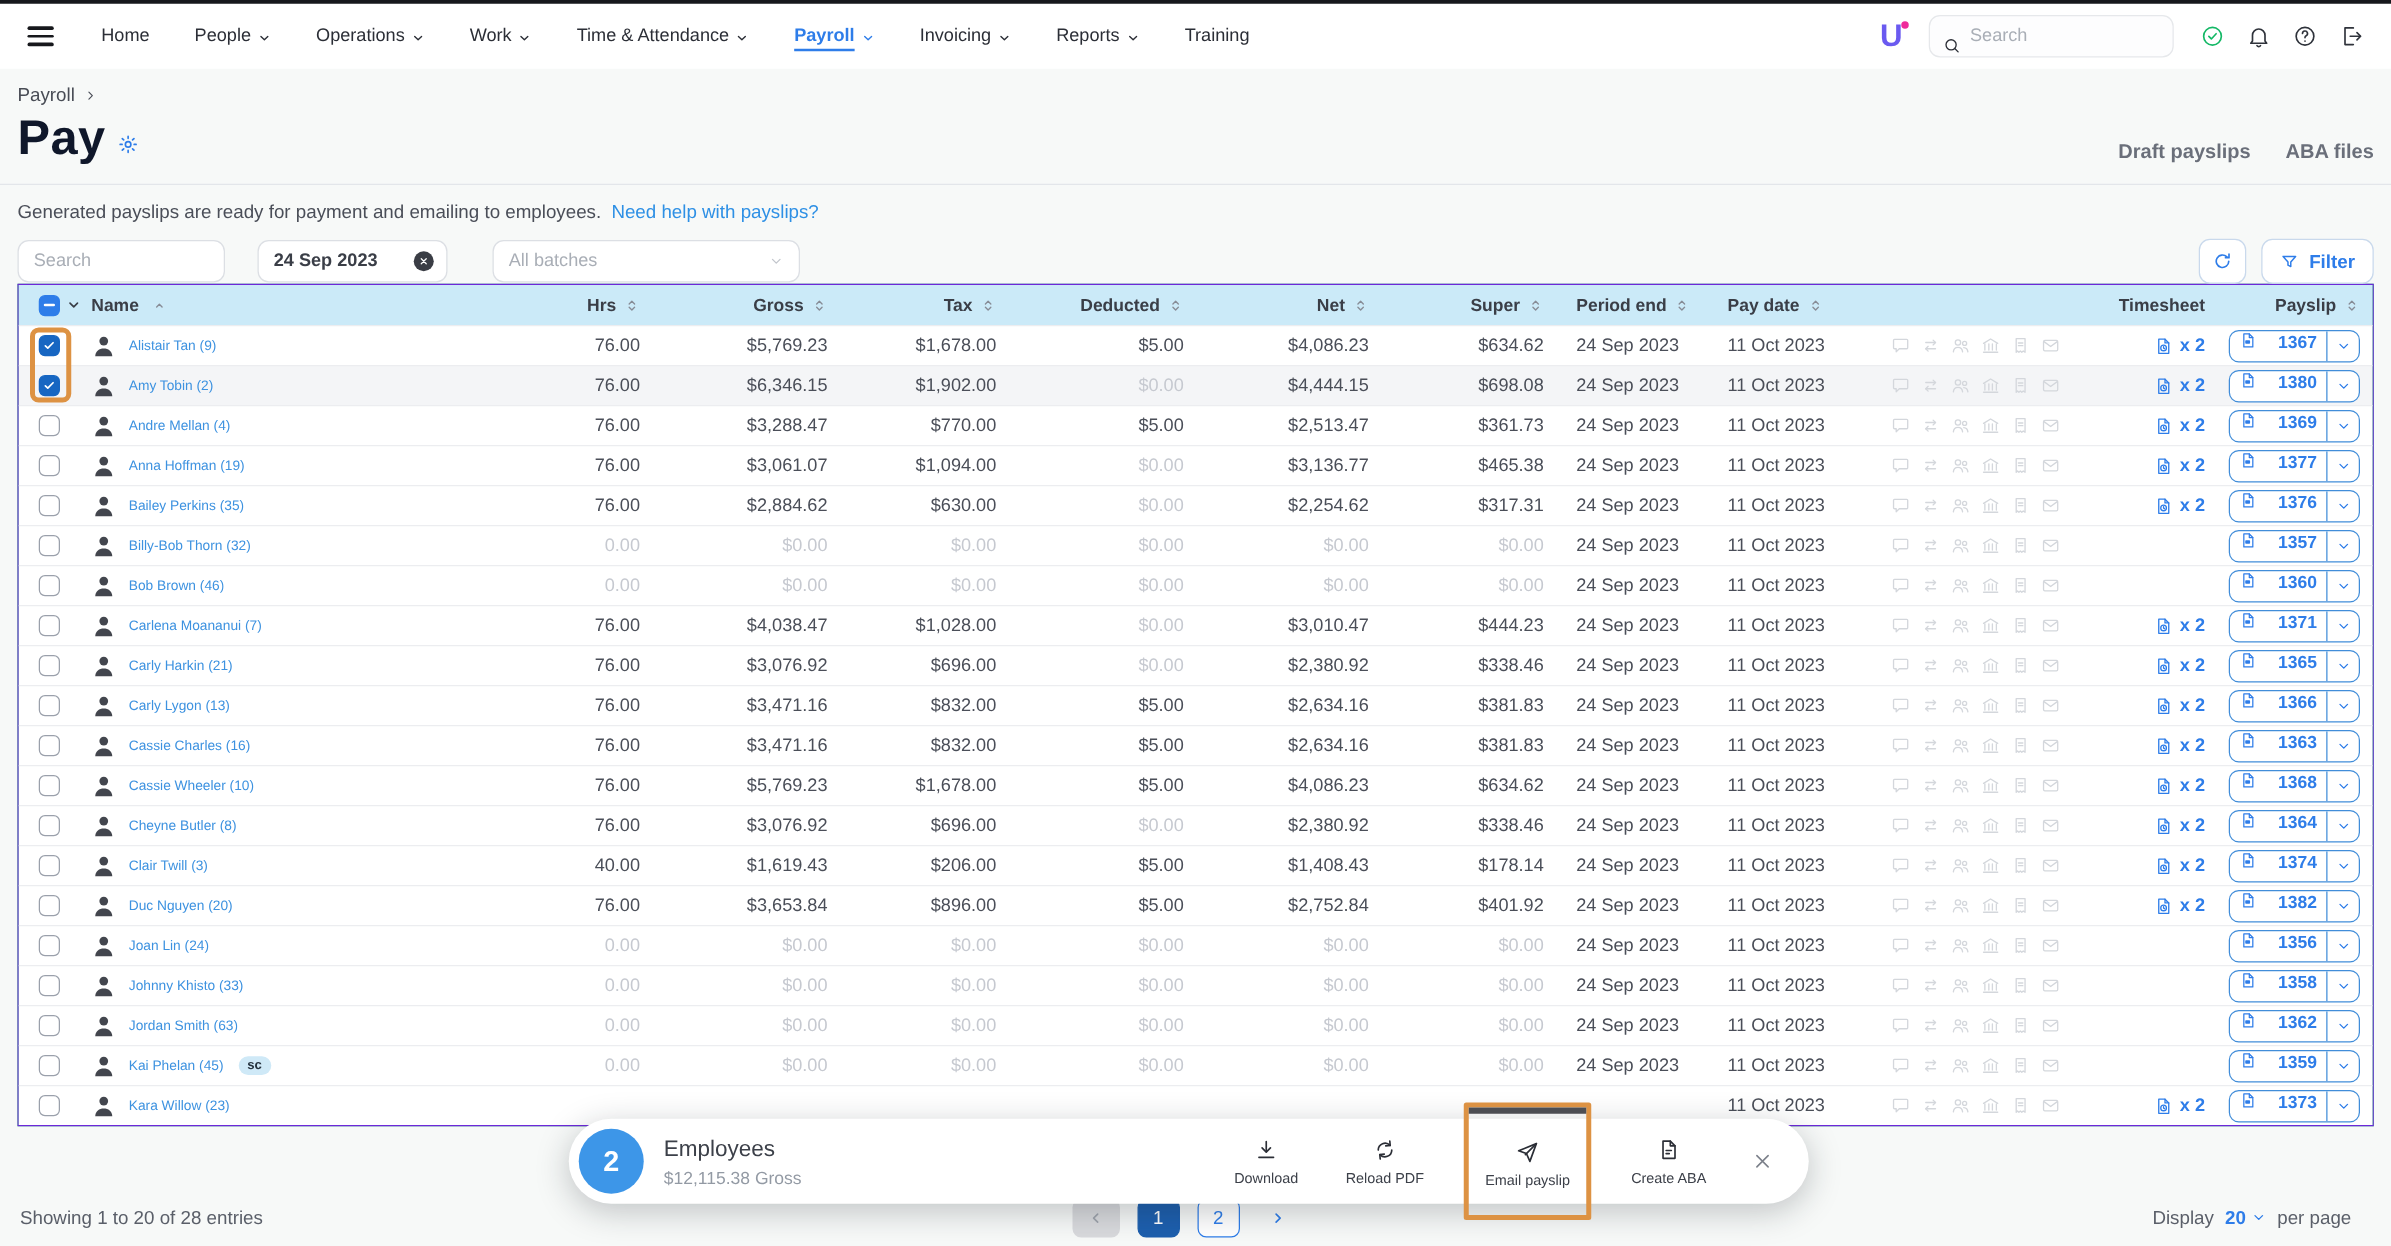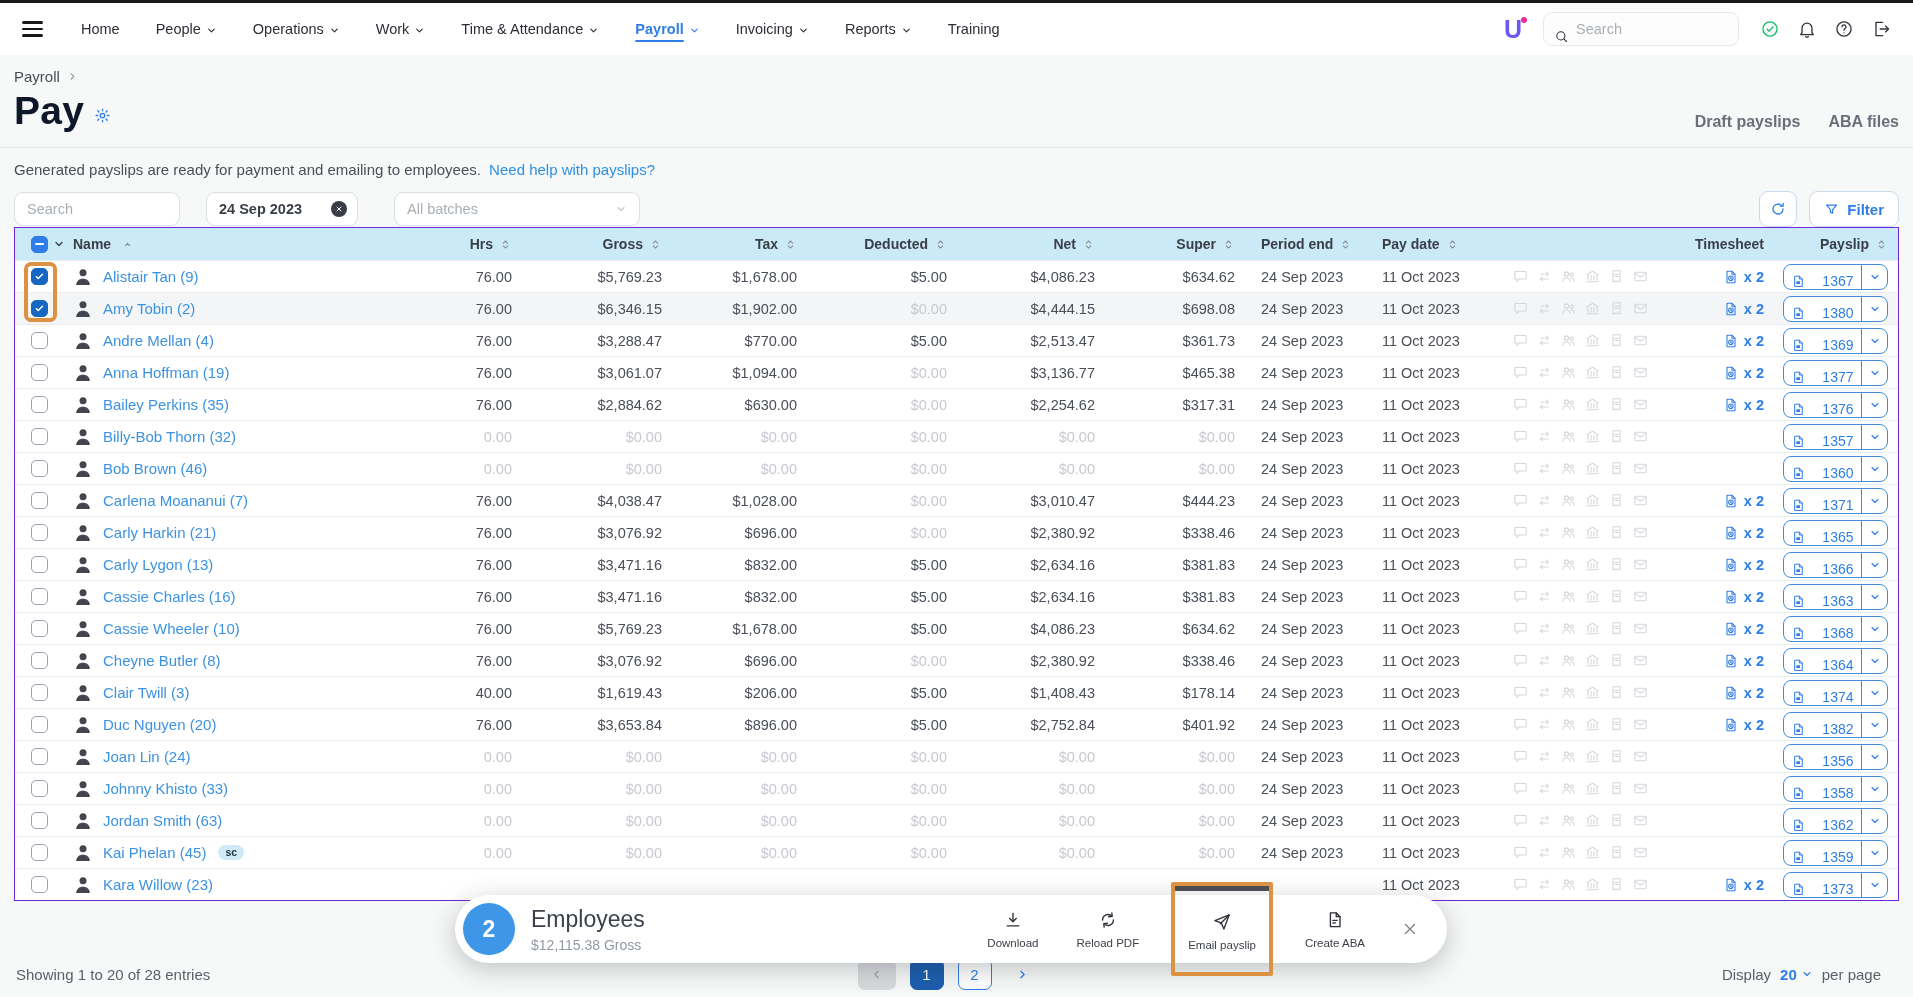--- a/index.html
+++ b/index.html
@@ -80,38 +80,38 @@
   .col-icons{flex:0 0 162px;display:flex;gap:7px;align-items:center;padding-left:10px;color:#d4d7dc}
   .col-timesheet{flex:0 0 100px;display:flex;justify-content:flex-end}
   .col-payslip{flex:0 0 134px;display:flex;justify-content:flex-end;padding-right:10px}
   .cb{width:17px;height:17px;border:1.6px solid #9aa0ab;border-radius:5px;background:#fff;cursor:pointer;display:flex;align-items:center;justify-content:center;flex:0 0 17px}
   .cb.checked{background:#1766c2;border-color:#1766c2}
   .cb.checked .svg-icon{width:11px;height:11px;color:#fff;stroke-width:3}
   .cb.indet{background:var(--accent);border-color:var(--accent)}
   .cb.indet::after{content:"";width:9px;height:2.4px;background:#fff;border-radius:2px}
   .th-cb-chevron{width:12px;height:12px;color:#3a3e47;stroke-width:2.6}
   .avatar{width:20px;height:20px;color:#43464e;flex:0 0 20px}
-  .name-link{color:var(--link);cursor:pointer;white-space:nowrap;overflow:hidden;text-overflow:ellipsis;font-size:15px}
+  .name-link{color:var(--link);cursor:pointer;white-space:nowrap;overflow:hidden;text-overflow:ellipsis;font-size:11px}
   .badge{margin-left:2px;background:#cfe9f7;color:#25333f;font-size:10.5px;font-weight:700;padding:2.5px 7px;border-radius:10px;line-height:1}
   .muted{color:var(--muted-text)}
   .row-icon{width:17px;height:17px;cursor:pointer;stroke-width:1.5}
   .ts-link{color:var(--accent);font-weight:600;font-size:14.5px;display:flex;align-items:center;gap:5px;cursor:pointer}
   .ts-link .svg-icon{width:16px;height:16px;stroke-width:1.6}
   .payslip-btn{height:26px;border:1.5px solid #418dd9;border-radius:8px;display:flex;align-items:stretch;overflow:hidden;cursor:pointer;background:#fff}
-  .ps-main{display:flex;align-items:flex-end;gap:16px;padding:0 7px;color:var(--accent);font-weight:400;font-size:14px}
+  .ps-main{display:flex;align-items:flex-start;gap:16px;padding:0 7px;color:var(--accent);font-weight:700;font-size:14px}
   .ps-main .svg-icon{width:15px;height:15px;stroke-width:1.6}
   .ps-divider{width:1.5px;background:#418dd9}
   .ps-caret{width:25px;display:flex;align-items:center;justify-content:center;color:var(--accent)}
   .ps-caret .svg-icon{width:12px;height:12px;stroke-width:2.2}
   .ann-checkbox{position:absolute;left:9px;top:2px;width:33px;height:60px;border:4px solid var(--annotation);border-radius:7px;z-index:5;pointer-events:none}
 
   
   .action-bar{position:absolute;left:455px;top:895px;width:992px;height:68px;background:#fff;border-radius:36px;box-shadow:0 6px 26px rgba(25,30,40,.25);display:flex;align-items:center;padding:0 28px 0 8px;z-index:40}
   .ab-count{width:52px;height:52px;border-radius:50%;background:#3d96e8;color:#fff;font-size:23px;font-weight:700;display:flex;align-items:center;justify-content:center;margin-right:16px;flex:0 0 52px}
-  .ab-title{font-size:23px;color:#3c4049}
+  .ab-title{font-size:18px;color:#3c4049}
   .ab-sub{font-size:14px;color:#939aa4;margin-top:4px}
   .ab-actions{margin-left:auto;display:flex;align-items:center;gap:38px}
   .ab-action{display:flex;flex-direction:column;align-items:center;gap:7px;cursor:pointer}
   .ab-action .svg-icon{width:20px;height:20px;color:#2b2e36;stroke-width:1.6}
   .ab-action span{font-size:11.5px;color:#3c4049;white-space:nowrap}
   .ann-email{margin:0 -6px;padding:10px 13px 5px;border-radius:2px;display:flex;align-items:center;height:94px}
   .ab-close{margin-left:36px;width:18px;height:18px;color:#7b808a;cursor:pointer;stroke-width:1.8}
 
   
   .footer{position:absolute;left:0;right:16px;bottom:5px;height:36px;display:flex;align-items:center;padding:0 16px;font-size:15px;color:#5a5f69;z-index:30}

